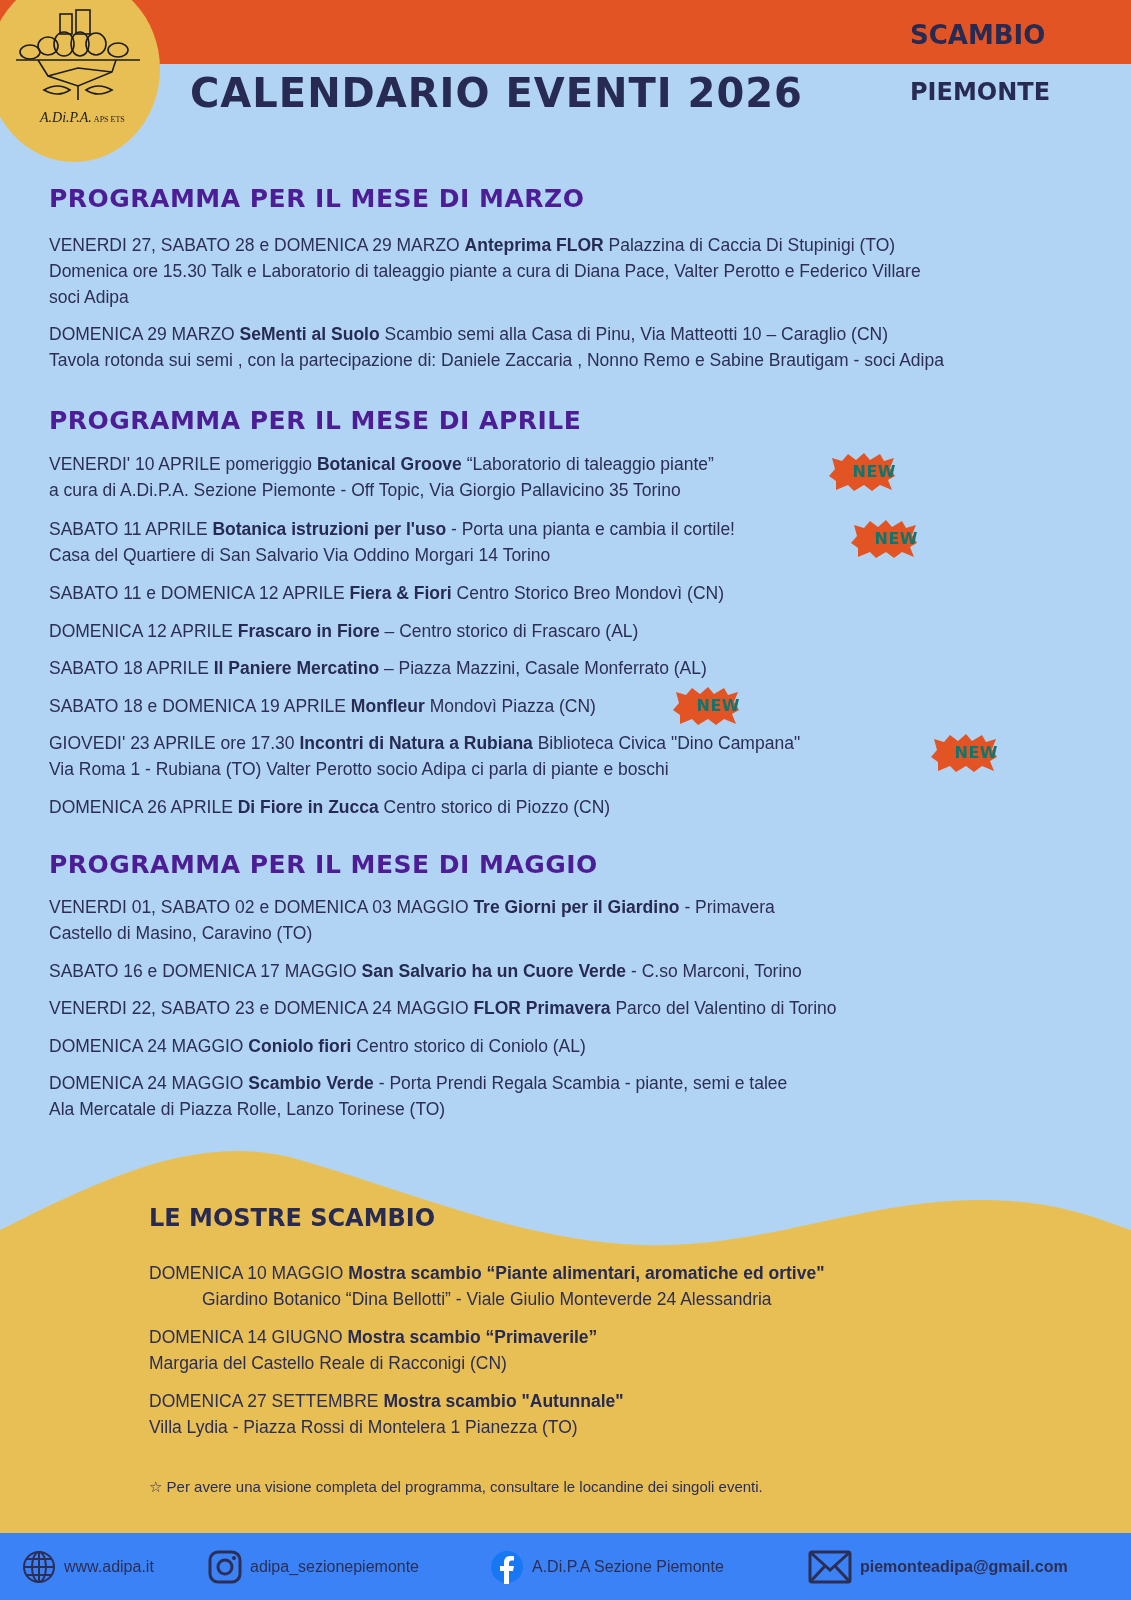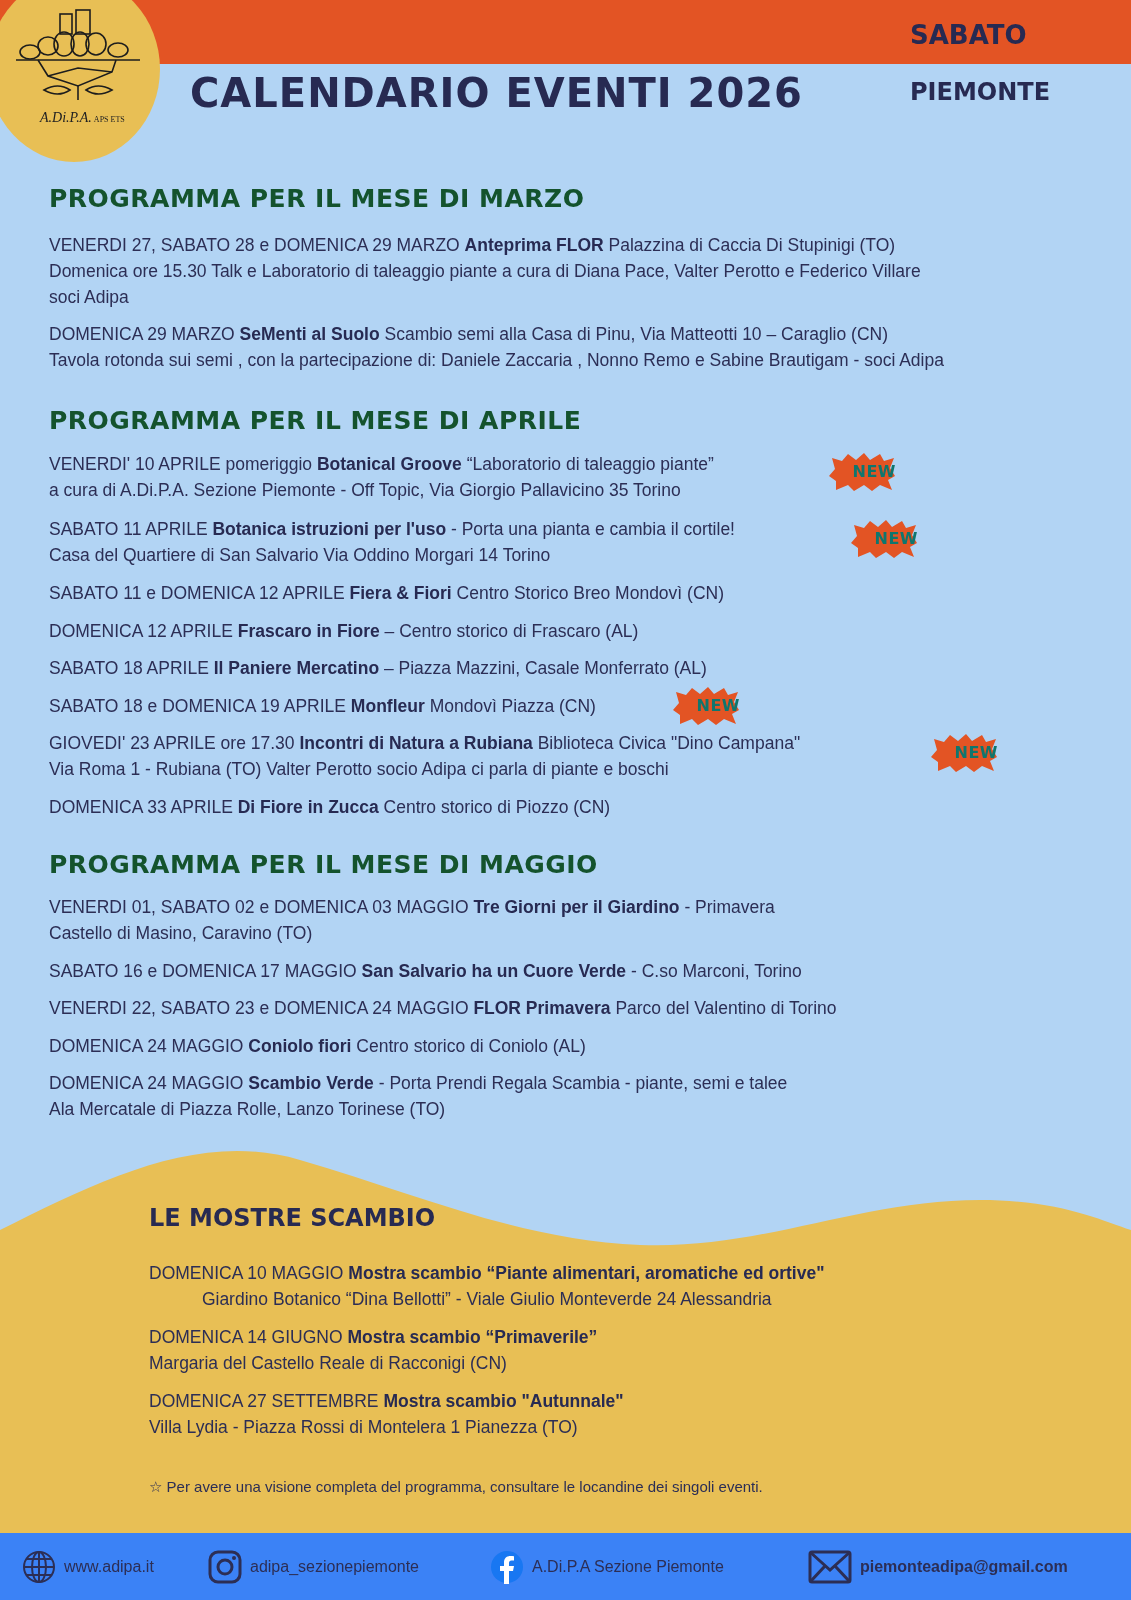--- a/index.html
+++ b/index.html
@@ -37,21 +37,21 @@
   .section-tag-1, .section-tag-2 {
     position: absolute; font-family: "DejaVu Sans", sans-serif;
     font-weight: bold; color: #272a52; white-space: nowrap;
   }
   .section-tag-1 { left: 910px; top: 20px; font-size: 26px; }
   .section-tag-2 { left: 910px; top: 78px; font-size: 24px; }
 
   .month-heading {
     position: absolute; left: 49px;
     font-family: "DejaVu Sans", sans-serif; font-weight: bold;
-    font-size: 25px; color: #14532d; letter-spacing: 0.5px; white-space: nowrap;
+    font-size: 25px; color: #4c1d95; letter-spacing: 0.5px; white-space: nowrap;
   }
   .event {
     position: absolute; left: 49px;
     font-size: 17.5px; line-height: 26px; color: #2c2e55;
     white-space: nowrap;
   }
   .event b { font-weight: bold; color: #272a52; }
 
   .new-badge {
     position: absolute; width: 68px; height: 40px;
@@ -114,21 +114,21 @@
       <path d="M78 82 Q90 74 104 82 Q90 90 78 82 Z"></path>
       <line x1="70" y1="78" x2="70" y2="92"></line>
     </g>
   </svg>
   <div class="logo-text" style="left:52px;top:134px;">
     <span>A.Di.P.A.</span><small>APS ETS</small>
   </div>
 </div>
 
 <h1 class="main-title">CALENDARIO EVENTI 2026</h1>
-<div class="section-tag-1">SABATO</div>
+<div class="section-tag-1">SCAMBIO</div>
 <div class="section-tag-2">PIEMONTE</div>
 
 <h2 class="month-heading" style="top:184px;">PROGRAMMA PER IL MESE DI MARZO</h2>
 
 <div class="event" style="top:232px;">
   <div><span>VENERDI 27, SABATO 28 e DOMENICA 29 MARZO</span> <b>Anteprima FLOR</b> <span>Palazzina di Caccia Di Stupinigi (TO)</span></div>
   <div>Domenica ore 15.30 Talk e Laboratorio di taleaggio piante a cura di Diana Pace, Valter Perotto e Federico Villare</div>
   <div>soci Adipa</div>
 </div>
 
@@ -188,21 +188,21 @@
   <div>Via Roma 1 - Rubiana (TO) Valter Perotto socio Adipa ci parla di piante e boschi</div>
 </div>
 <div class="new-badge" style="left:930px;top:733px;">
   <svg width="68" height="40" viewBox="0 0 68 40">
       <polygon fill="#e35424" points="4,6 14,9 20,2 28,8 36,1 42,8 52,2 56,9 66,6 62,16 67,24 60,28 64,38 52,33 44,39 36,33 26,39 20,33 8,38 8,29 1,24 7,17"></polygon>
     </svg>
   <span>NEW</span>
 </div>
 
 <div class="event" style="top:794px;">
-  <div><span>DOMENICA 33 APRILE</span> <b>Di Fiore in Zucca</b> <span>Centro storico di Piozzo (CN)</span></div>
+  <div><span>DOMENICA 26 APRILE</span> <b>Di Fiore in Zucca</b> <span>Centro storico di Piozzo (CN)</span></div>
 </div>
 
 <h2 class="month-heading" style="top:850px;">PROGRAMMA PER IL MESE DI MAGGIO</h2>
 
 <div class="event" style="top:894px;">
   <div><span>VENERDI 01, SABATO 02 e DOMENICA 03 MAGGIO</span> <b>Tre Giorni per il Giardino</b> <span>- Primavera</span></div>
   <div>Castello di Masino, Caravino (TO)</div>
 </div>
 
 <div class="event" style="top:958px;">

